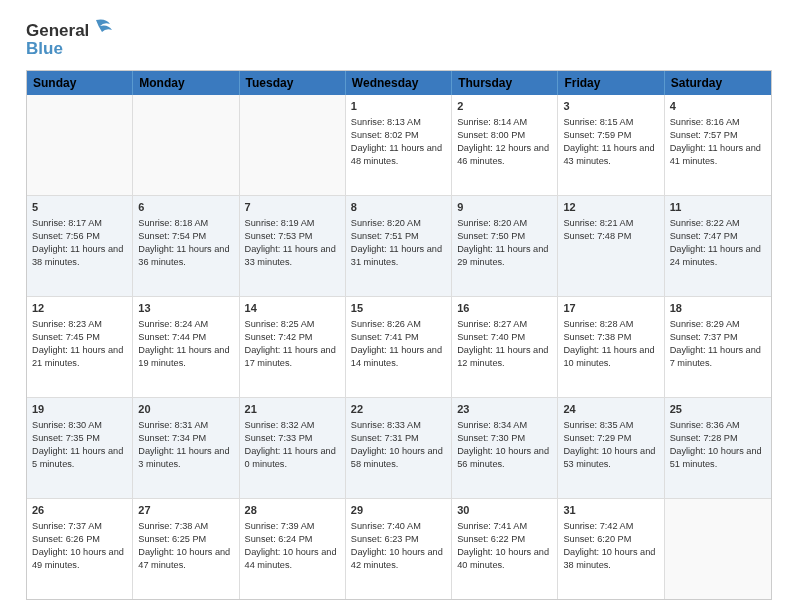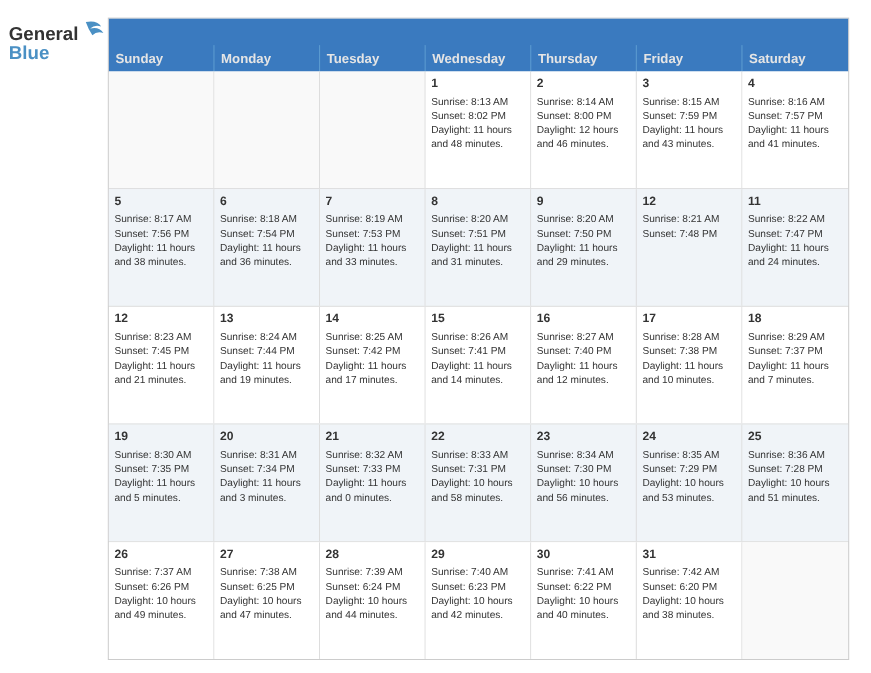--- a/index.html
+++ b/index.html
@@ -6,22 +6,23 @@
     body {
       font-family: Arial, sans-serif;
       background: #fff;
       width: 792px;
       height: 612px;
       overflow: hidden;
     }
     .page {
       width: 792px;
       height: 612px;
-      padding: 16px 20px 12px 8px;
-      display: flex;
+      padding: 16px 20px 12px 26px;
+      display: flex;
+      flex-direction: column;
     }
     .header {
       display: flex;
       align-items: flex-start;
       justify-content: space-between;
       margin-bottom: 8px;
     }
     .logo {
       display: flex;
       align-items: center;
@@ -46,27 +47,26 @@
       display: flex;
       flex-direction: column;
       border: 1px solid #ccc;
     }
     .cal-header-row {
       display: grid;
       grid-template-columns: repeat(7, 1fr);
       background: #3a7abf;
     }
     .cal-header-cell {
-      color: #e5e5e5;
+      color: #000000;
       font-size: 12px;
       font-weight: bold;
       padding: 5px 6px;
       text-align: left;
       border-right: 1px solid #5a9ad0;
-      margin-top: 24px;
     }
     .cal-header-cell:last-child { border-right: none; }
     .cal-body {
       flex: 1;
       display: flex;
       flex-direction: column;
     }
     .cal-row {
       display: grid;
       grid-template-columns: repeat(7, 1fr);

